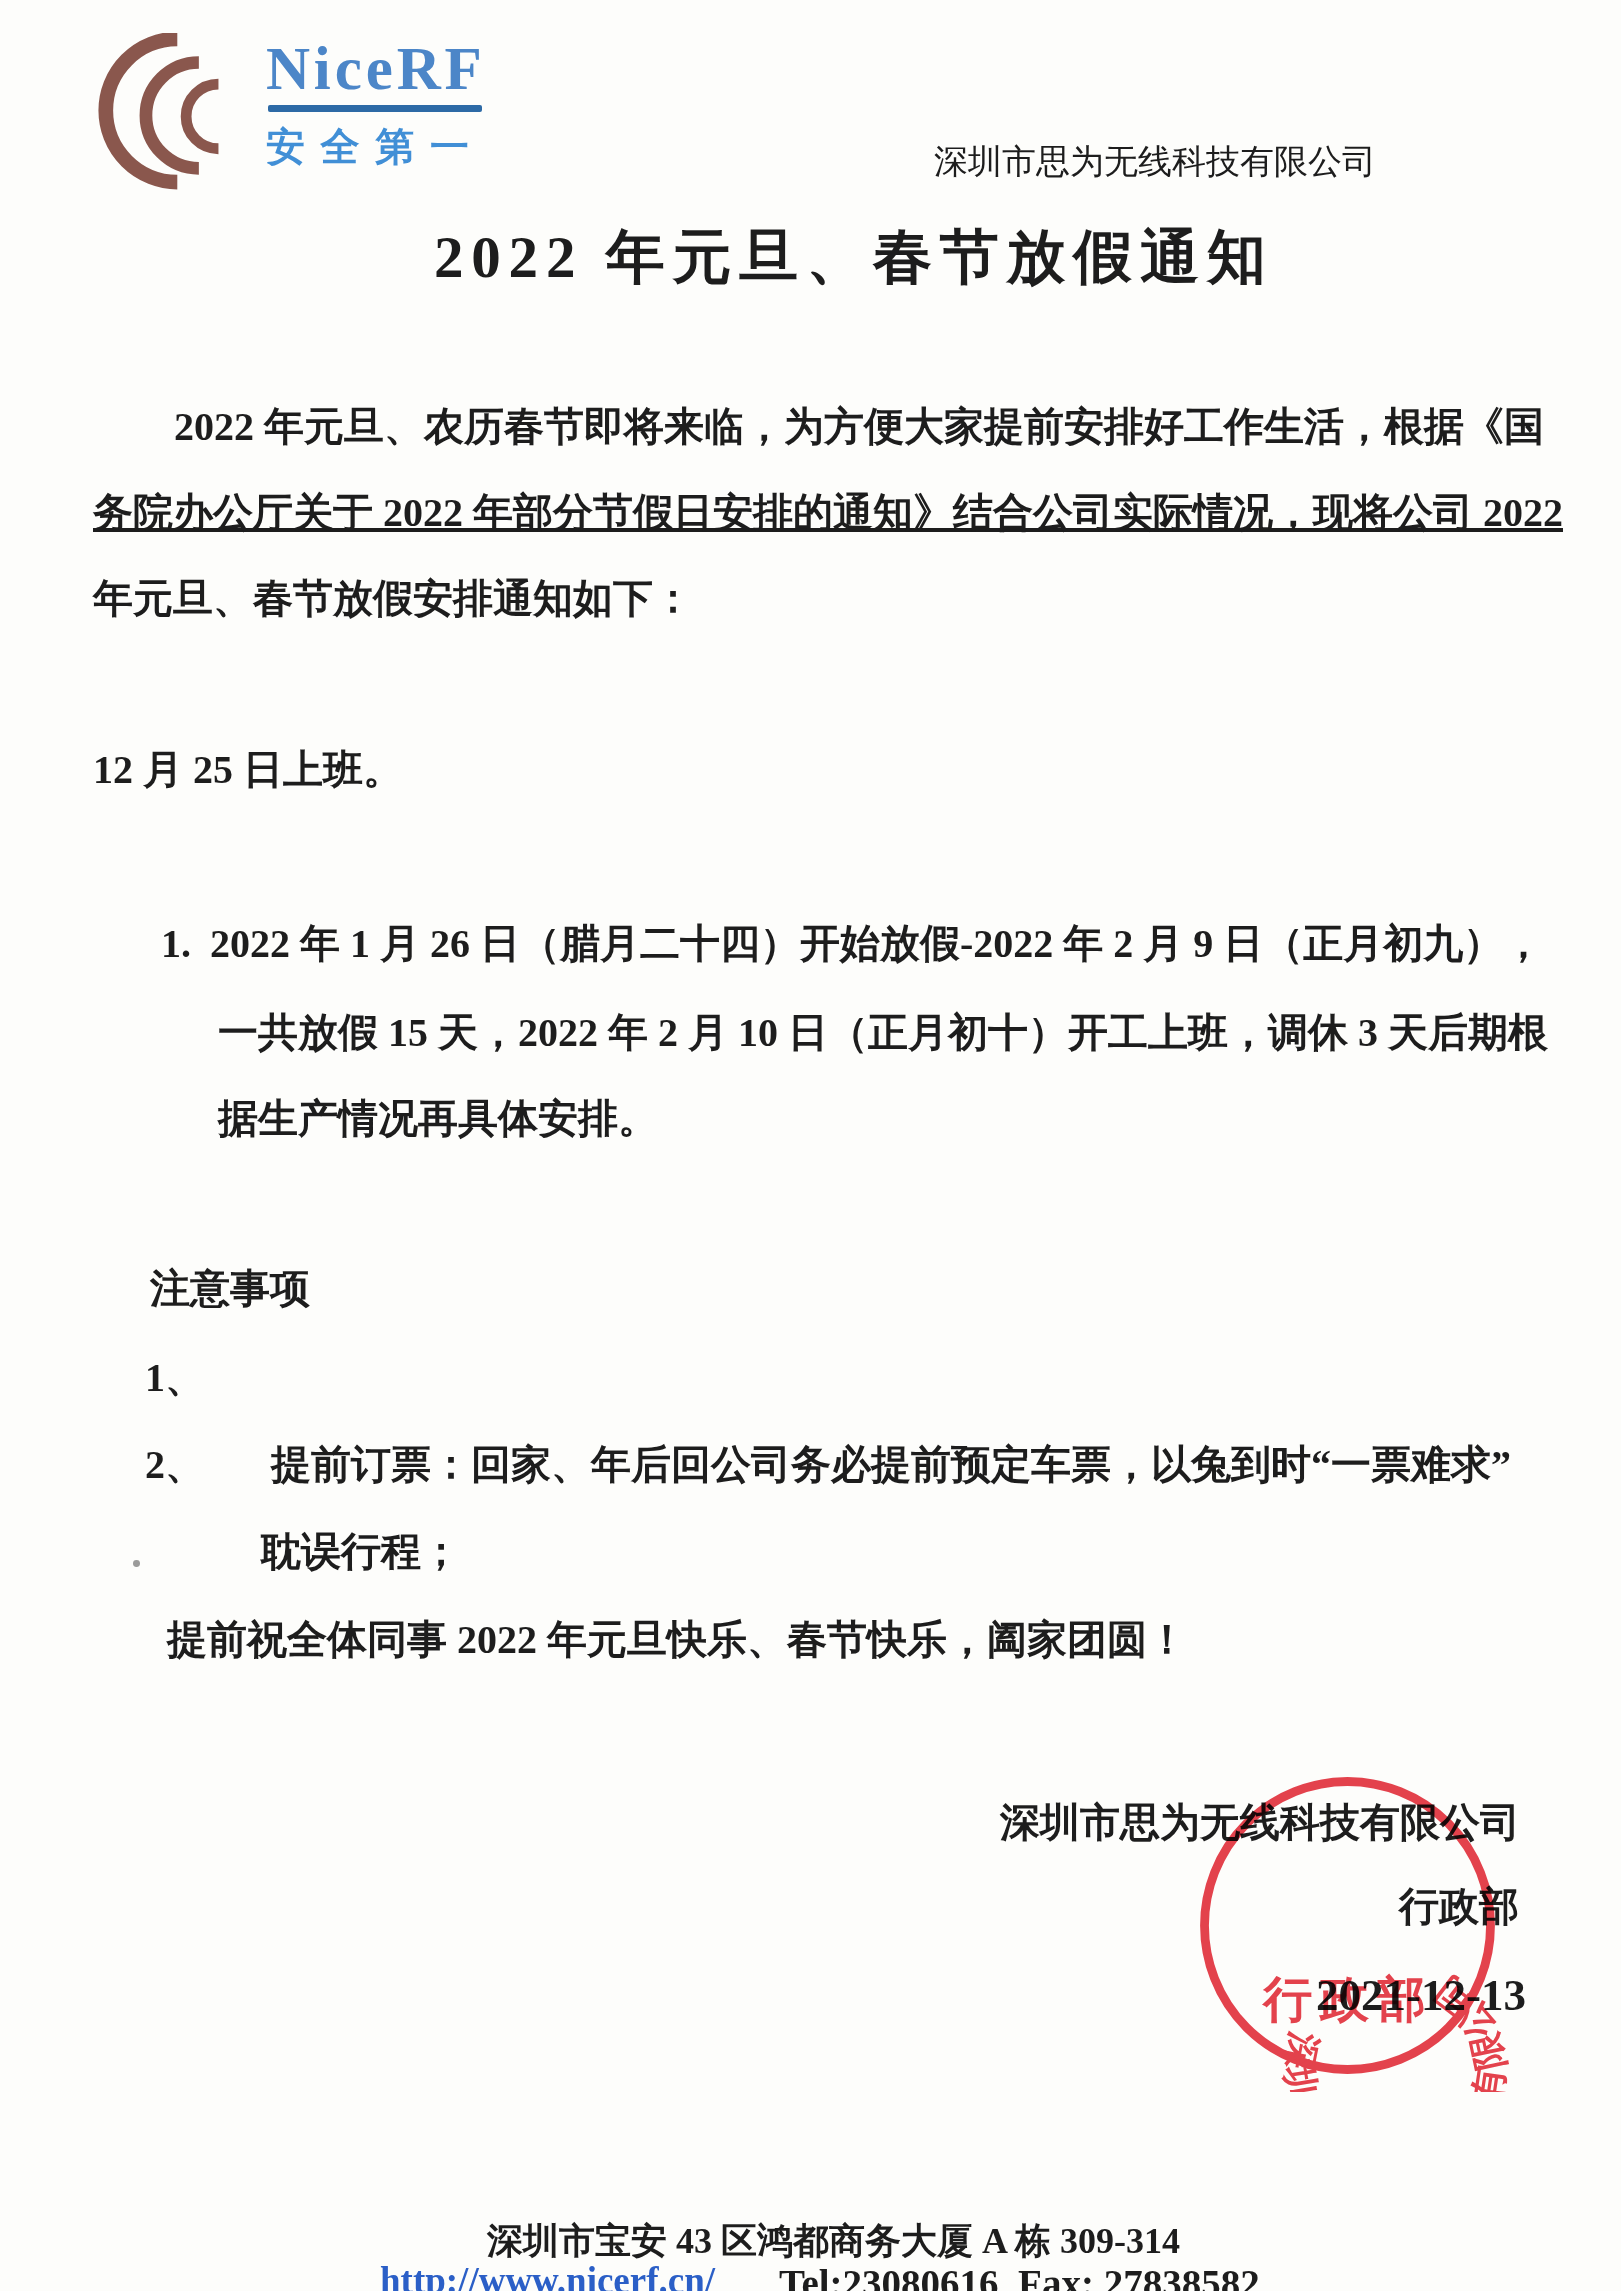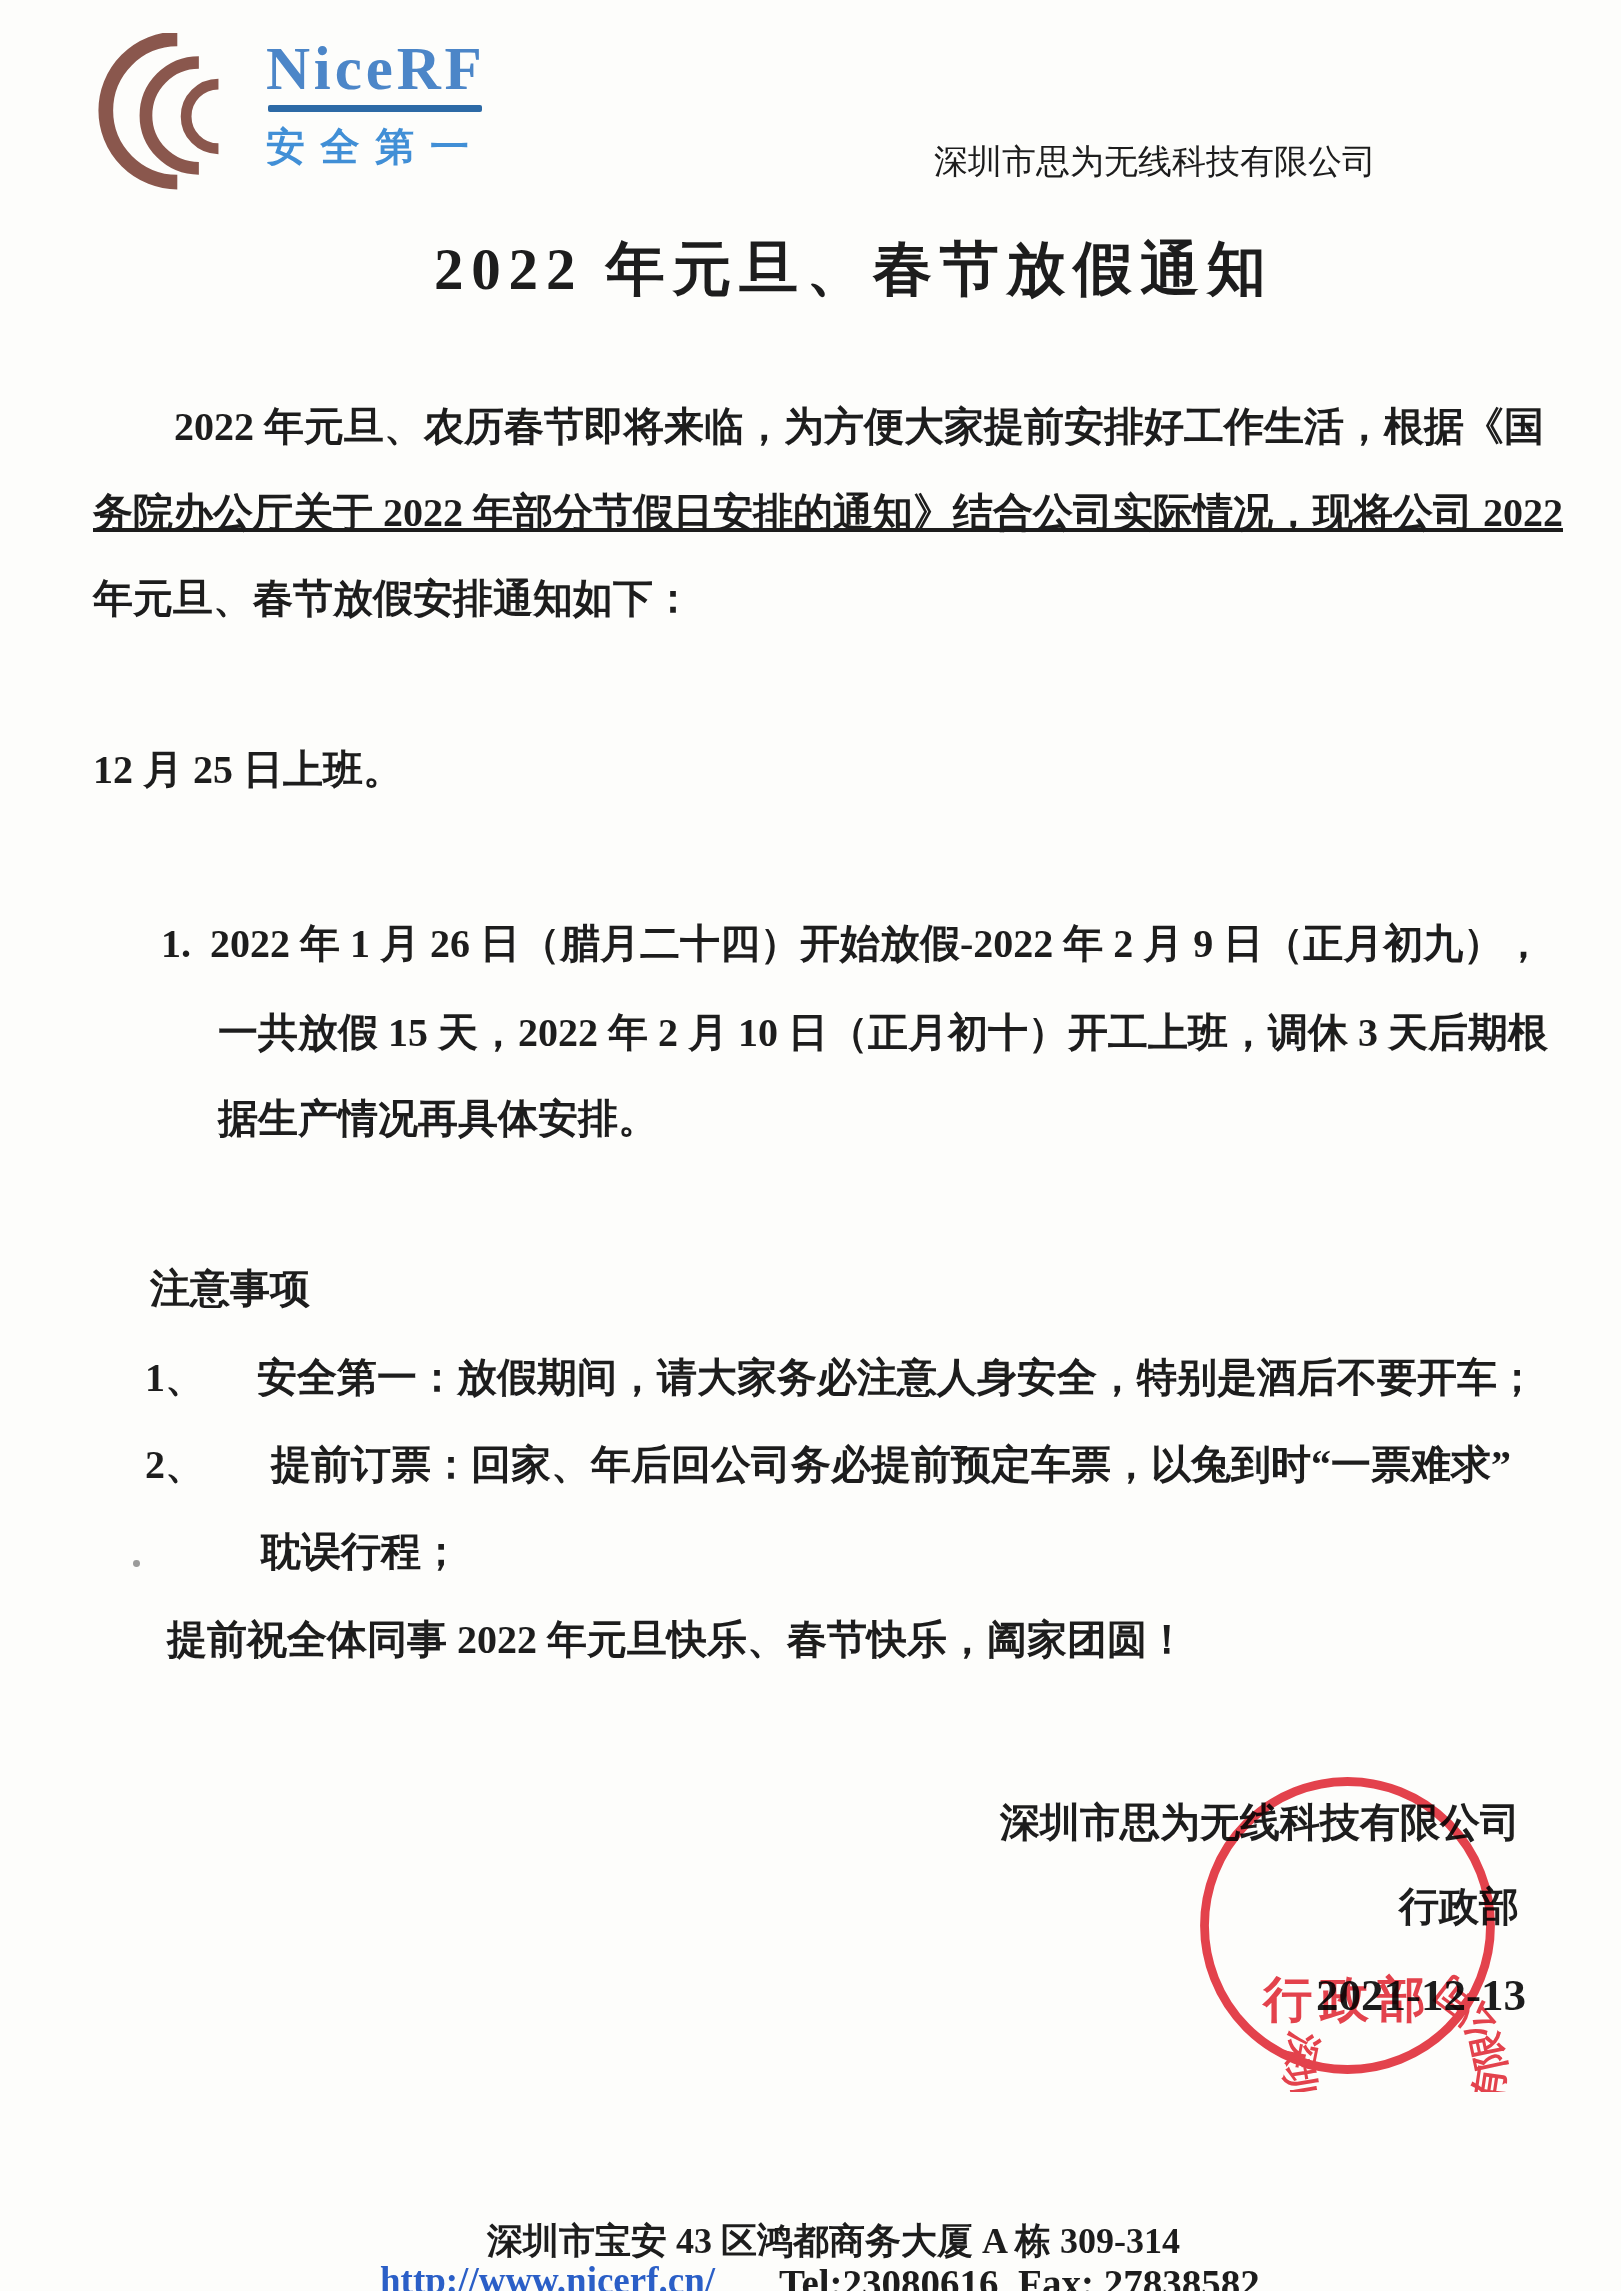--- a/index.html
+++ b/index.html
@@ -11,21 +11,21 @@
   }
   
   .logo{position:absolute;left:94px;top:33px;display:flex;align-items:flex-start;gap:19px;}
   .logo-waves{width:147px;height:157px;flex:0 0 auto;}
   .logo-txt{margin-left:5.9px;margin-top:3.9px;}
   .logo-brand{font-size:61px;font-weight:700;color:#4c86c8;letter-spacing:3.9px;line-height:1.05;}
   .logo-rule{height:6.9px;width:214px;background:#2d6aa6;margin:3.9px 0 7.8px 2px;border-radius:2px;}
   .logo-sub{font-size:39px;font-weight:600;color:#418fd6;letter-spacing:15.7px;}
   
   .hdr-company{position:absolute;left:934px;top:139px;font-size:34px;font-weight:500;white-space:pre;}
-  .doc-title{position:absolute;left:434px;top:218px;font-size:59px;font-weight:700;letter-spacing:7.8px;white-space:pre;margin-top:12px;}
+  .doc-title{position:absolute;left:434px;top:218px;font-size:59px;font-weight:700;letter-spacing:7.8px;white-space:pre;}
   
   .line{position:absolute;font-size:40px;font-weight:600;white-space:pre;line-height:1.15;}
   .seal-wrap{position:absolute;left:1181px;top:1759px;width:333px;height:333px;mix-blend-mode:multiply;opacity:.93;}
   .seal-ring{fill:none;stroke:#e3333f;stroke-width:9px;}
   .seal-text{fill:#e3333f;font-weight:700;font-family:"Liberation Serif",serif;}
   .speck{position:absolute;left:133px;top:1560px;width:6.9px;height:6.9px;border-radius:50%;background:#4a4a4a;opacity:.55;}
   .url{color:#2b5fc7;}
 </style>
 </head>
 <body>
@@ -55,21 +55,20 @@
 
   <div class="line" style="left:93px;top:747px;">12 月 25 日上班。</div>
 
   <div class="line" style="left:161px;top:921px;">1.</div>
   <div class="line" style="left:210px;top:921px;">2022 年 1 月 26 日（腊月二十四）开始放假-2022 年 2 月 9 日（正月初九），</div>
   <div class="line" style="left:218px;top:1010px;">一共放假 15 天，2022 年 2 月 10 日（正月初十）开工上班，调休 3 天后期根</div>
   <div class="line" style="left:218px;top:1096px;">据生产情况再具体安排。</div>
 
   <div class="line" style="left:150px;top:1266px;">注意事项</div>
   <div class="line" style="left:145px;top:1355px;">1、</div>
-  <div class="line" style="left:257px;top:1355px;">安全第一：放假期间，请大家务必注意人身安全，特别是酒后不要开车；</div>
   <div class="line" style="left:145px;top:1442px;">2、</div>
   <div class="line" style="left:247px;top:1442px;margin-left:24px;">提前订票：回家、年后回公司务必提前预定车票，以兔到时“一票难求”</div>
   <div class="line" style="left:261px;top:1529px;">耽误行程；</div>
   <div class="speck"></div>
 
   <div class="line" style="left:167px;top:1617px;">提前祝全体同事 2022 年元旦快乐、春节快乐，阖家团圆！</div>
 
   <div class="line" style="left:1000px;top:1800px;">深圳市思为无线科技有限公司</div>
   <div class="line" style="left:1399px;top:1884px;">行政部</div>
   <div class="line" style="left:1316px;top:1970px;font-size:45px;">2021-12-13</div>

